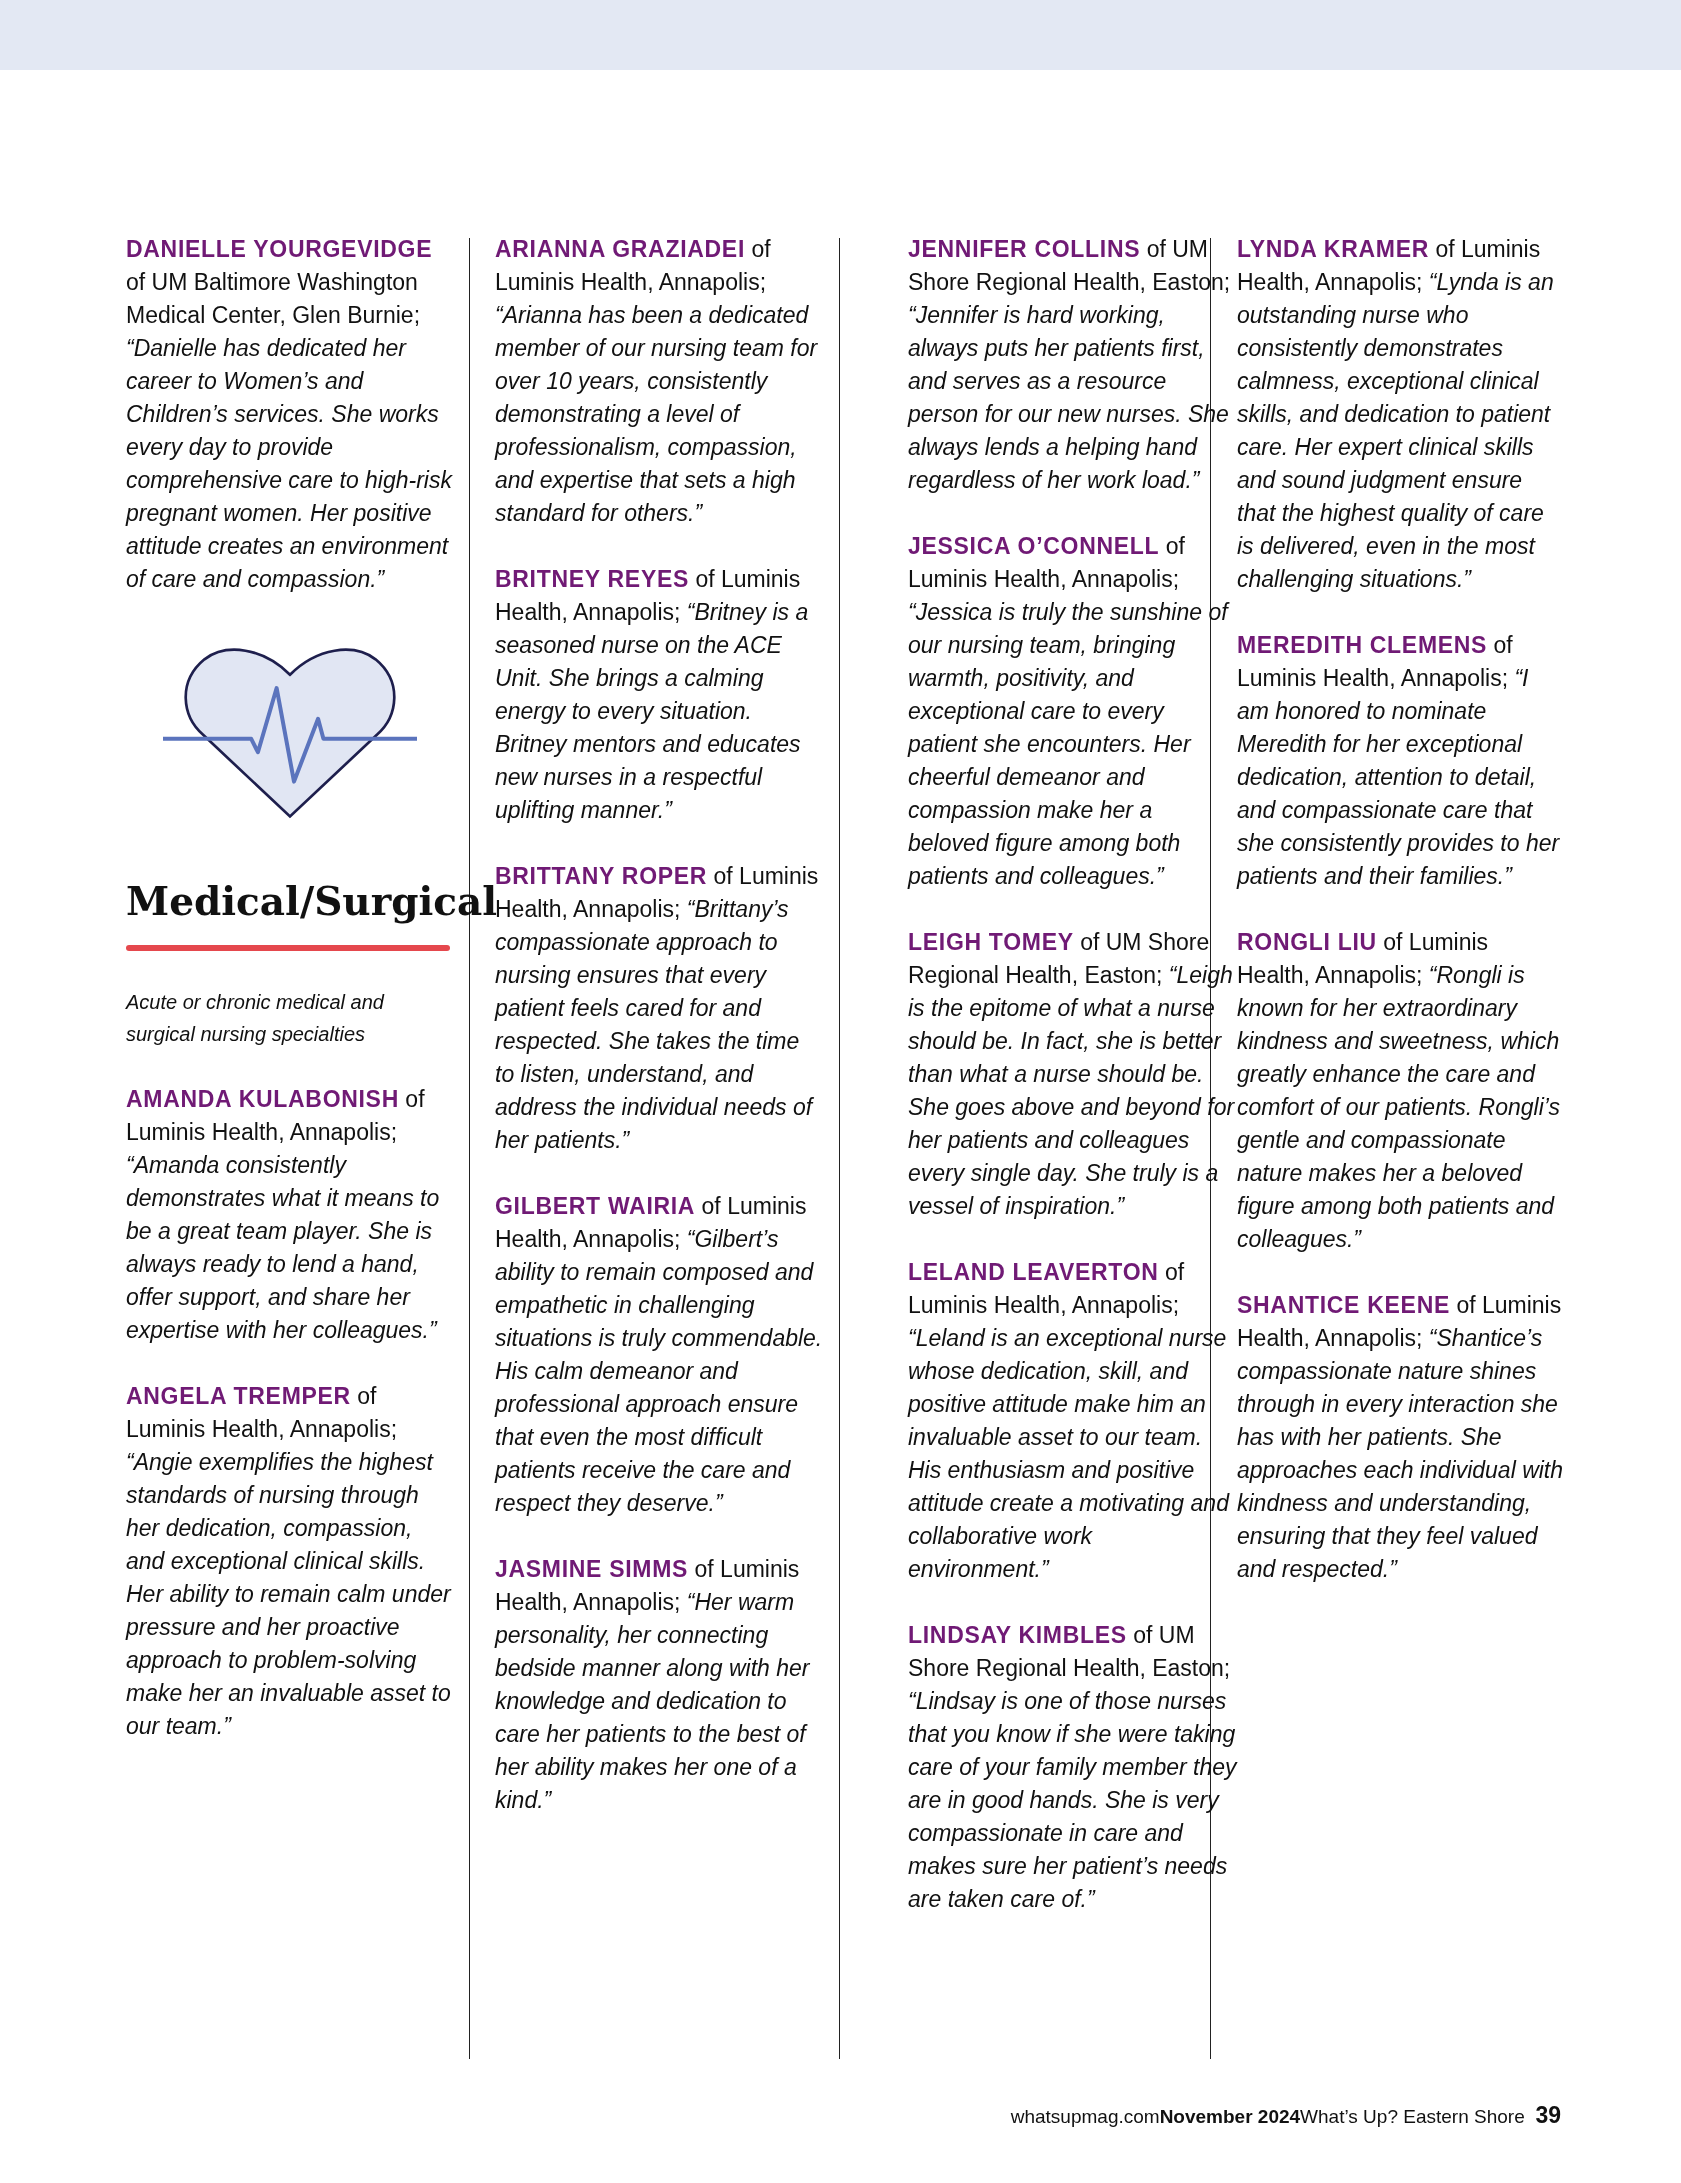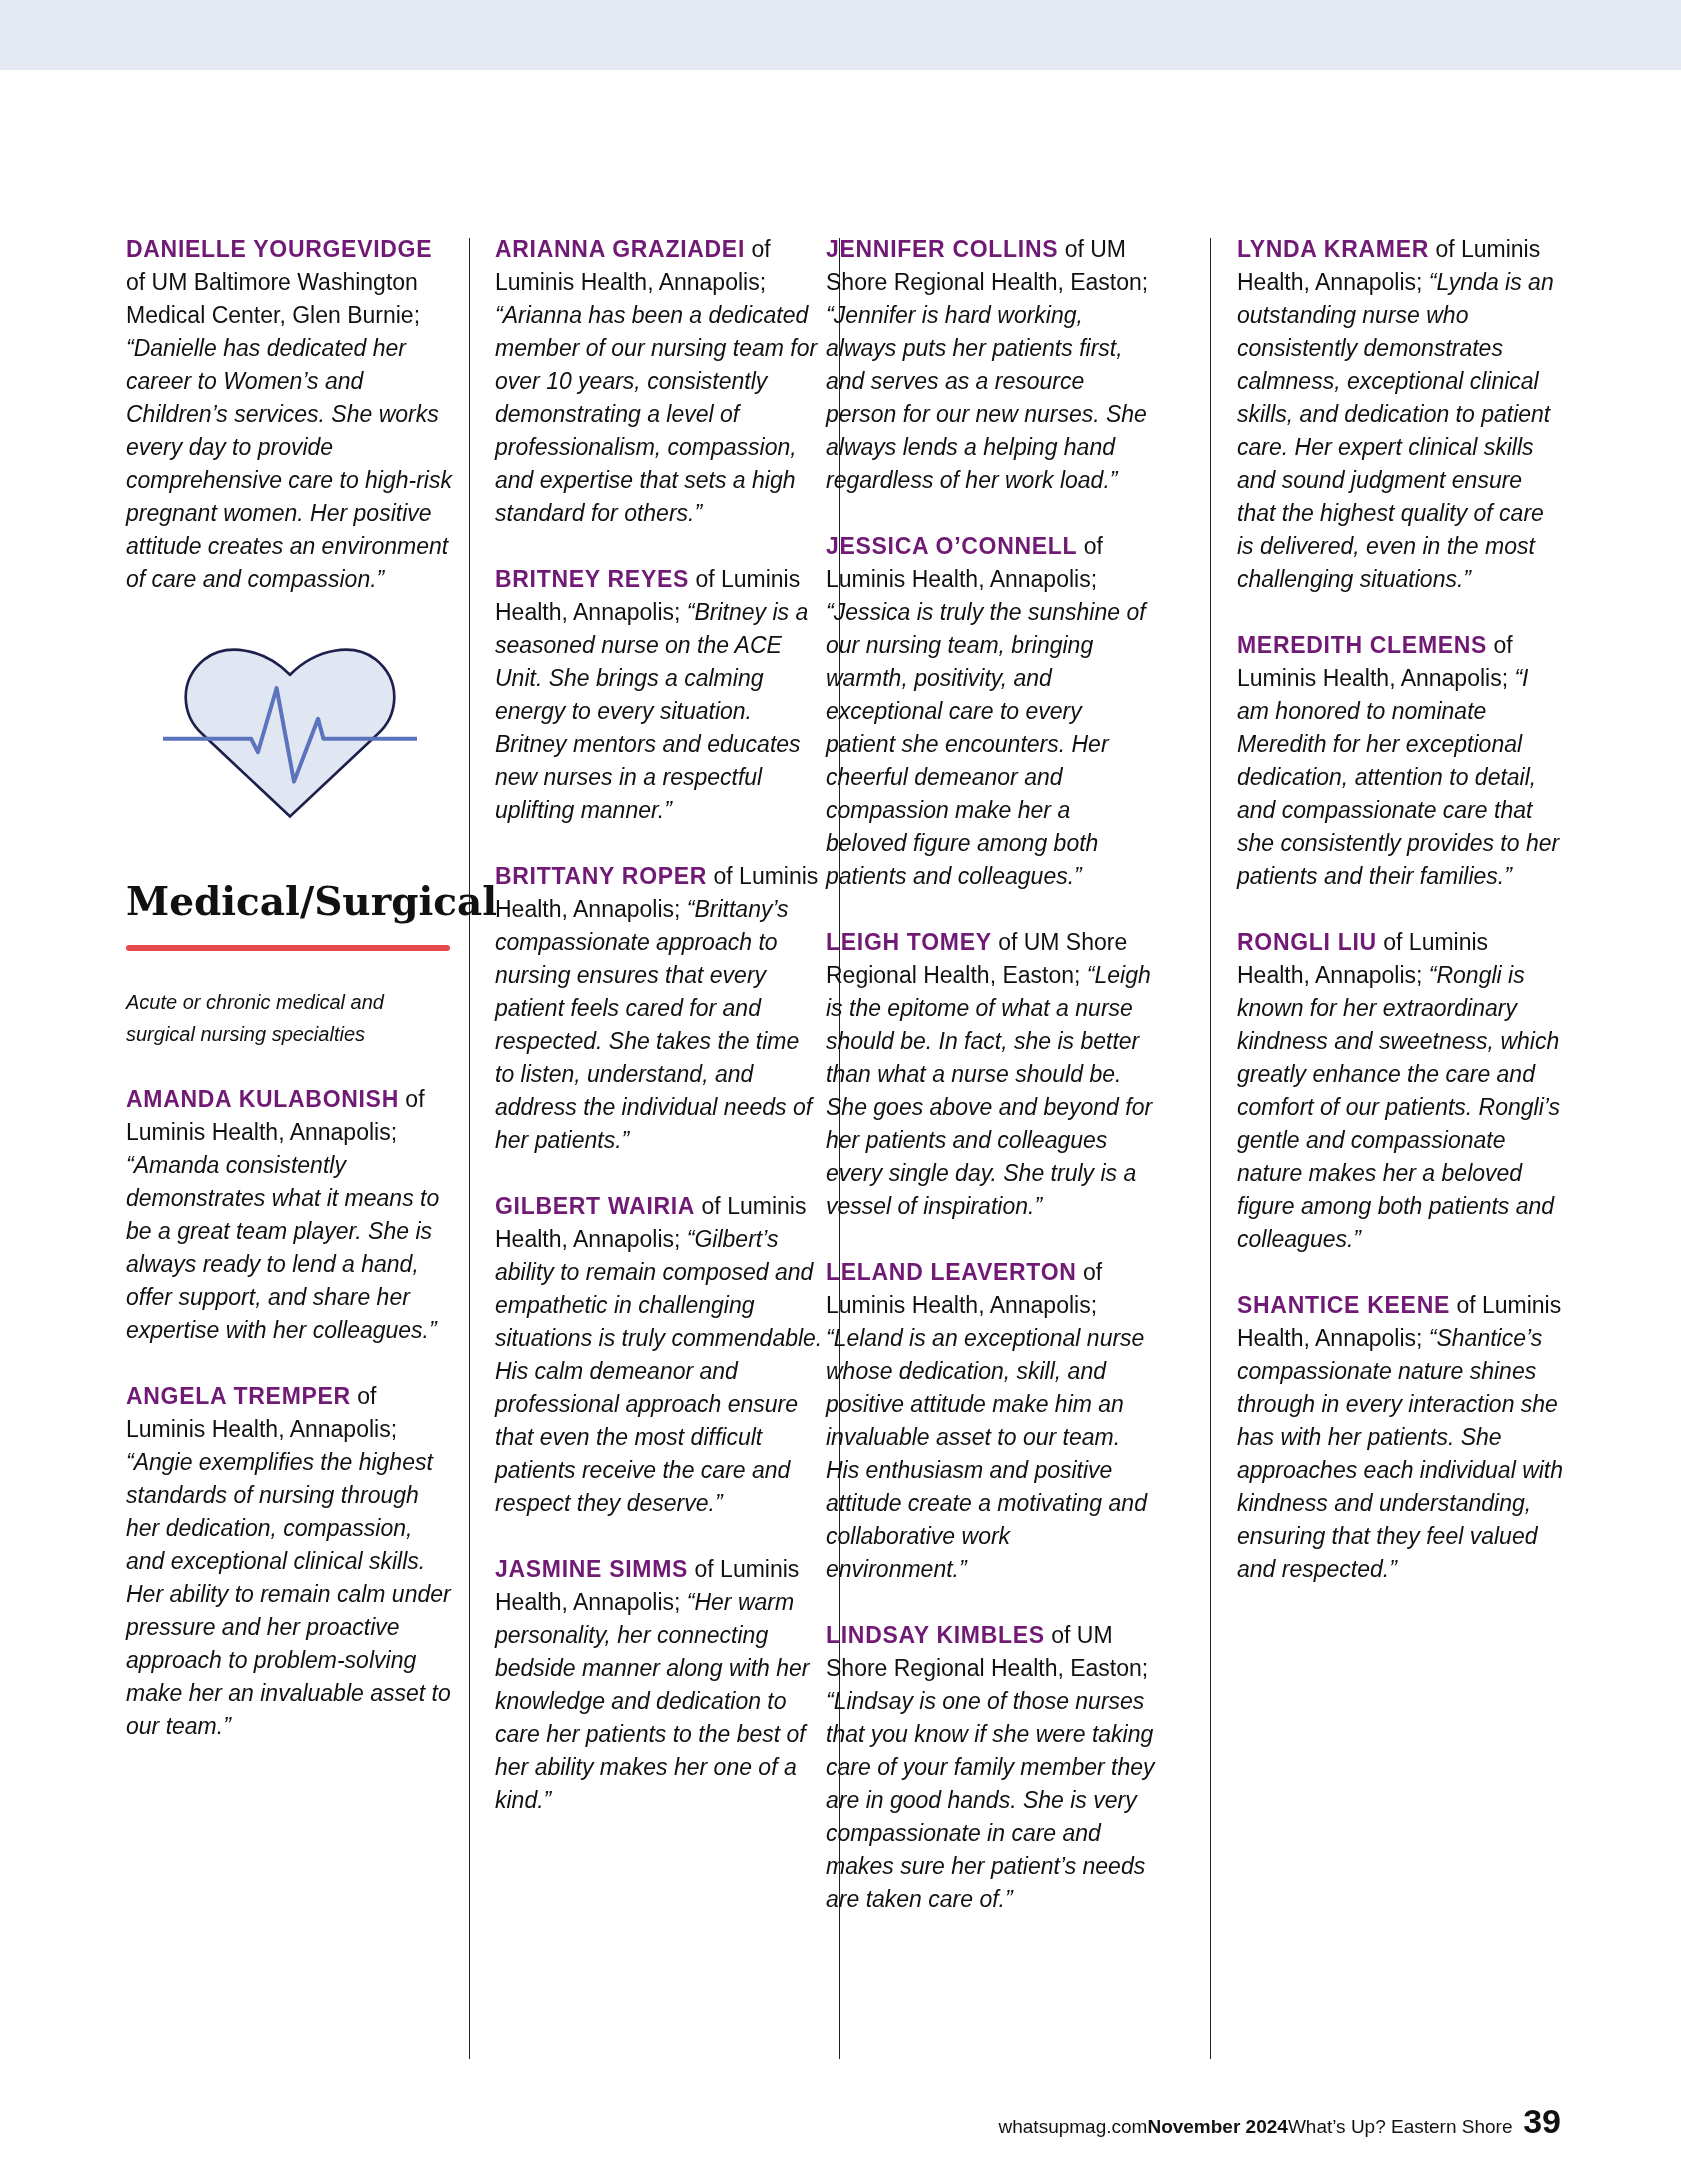--- a/index.html
+++ b/index.html
@@ -7,42 +7,42 @@
     width: 1681px; height: 2183px; position: relative; overflow: hidden;
     font-family: "Liberation Sans", sans-serif; color: #111111;
   }
   .top-band { position: absolute; left: 0; top: 0; width: 1681px; height: 70px; background: #e3e8f3; }
   .col {
     position: absolute; top: 233px; width: 329px;
     font-size: 23px; line-height: 33px;
   }
   .col-1 { left: 126px; }
   .col-2 { left: 495px; }
-  .col-3 { left: 826px; }
+  .col-3 { left: 908px; }
   .col-4 { left: 1237px; }
   .divider { position: absolute; top: 238px; width: 1.3px; height: 1821px; background: #222222; }
   .d1 { left: 469px; } .d2 { left: 839px; } .d3 { left: 1210px; }
   .entry { margin: 0 0 33px 0; }
   .name { color: #701a75; font-weight: 900; letter-spacing: 0.7px; text-transform: uppercase; }
   .affil { font-weight: 400; }
   .quote { font-style: italic; }
   .heart-wrap { position: relative; width: 329px; height: 221px; margin-top: 33px; }
   .heart-wrap svg { position: absolute; left: 37px; top: 0; }
   .section-title {
     font-family: "DejaVu Serif", serif; font-weight: 900; font-size: 39px;
     text-align: center; margin: 31px 0 0 0; line-height: 40px; width: 321px;
   }
   .section-rule { height: 6px; background: #e5484d; border-radius: 3.3px; width: 324px; margin-top: 24px; }
   .section-desc { font-style: italic; font-size: 20px; line-height: 32px; margin-top: 35px; margin-bottom: 33px; }
   .footer {
     position: absolute; right: 120px; top: 2102px; font-size: 19px; color: #111;
     display: flex; align-items: baseline; 
   }
   .footer .month { font-weight: 700; }
-  .footer .page { font-weight: 700; font-size: 34px; margin-left: 10.7px; }
+  .footer .page { font-weight: 700; font-size: 23px; margin-left: 10.7px; }
 </style>
 </head>
 <body>
 
 <div class="top-band"></div>
 
 <div class="divider d1"></div>
 <div class="divider d2"></div>
 <div class="divider d3"></div>
 

